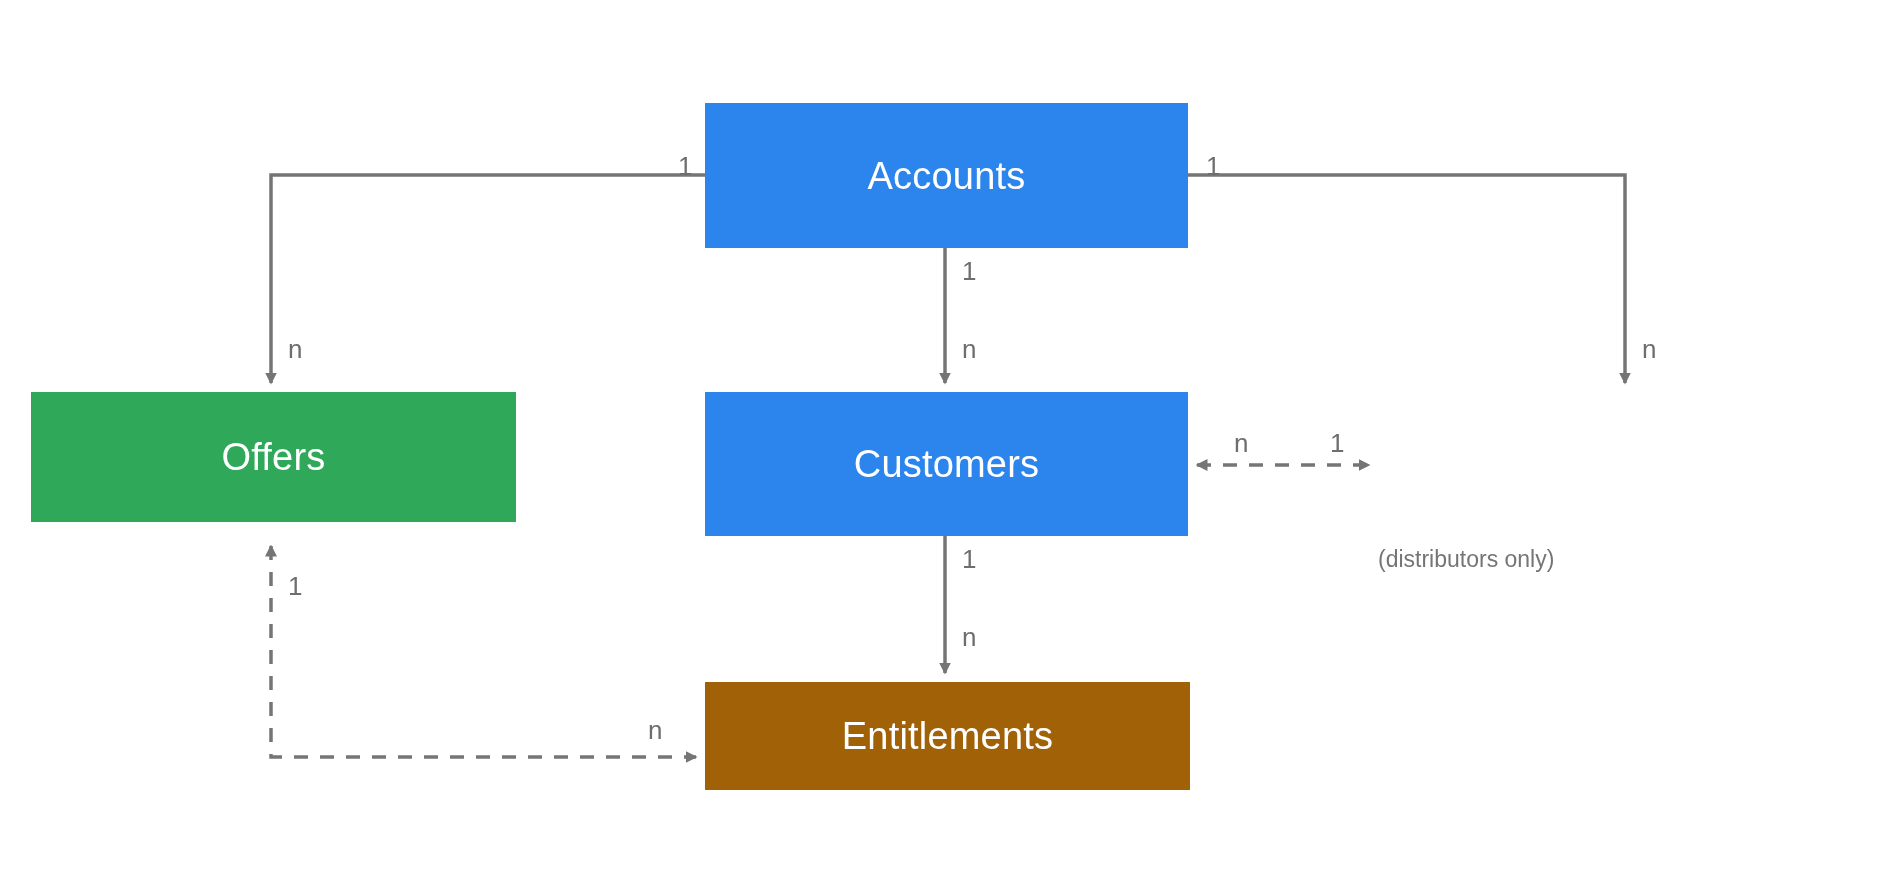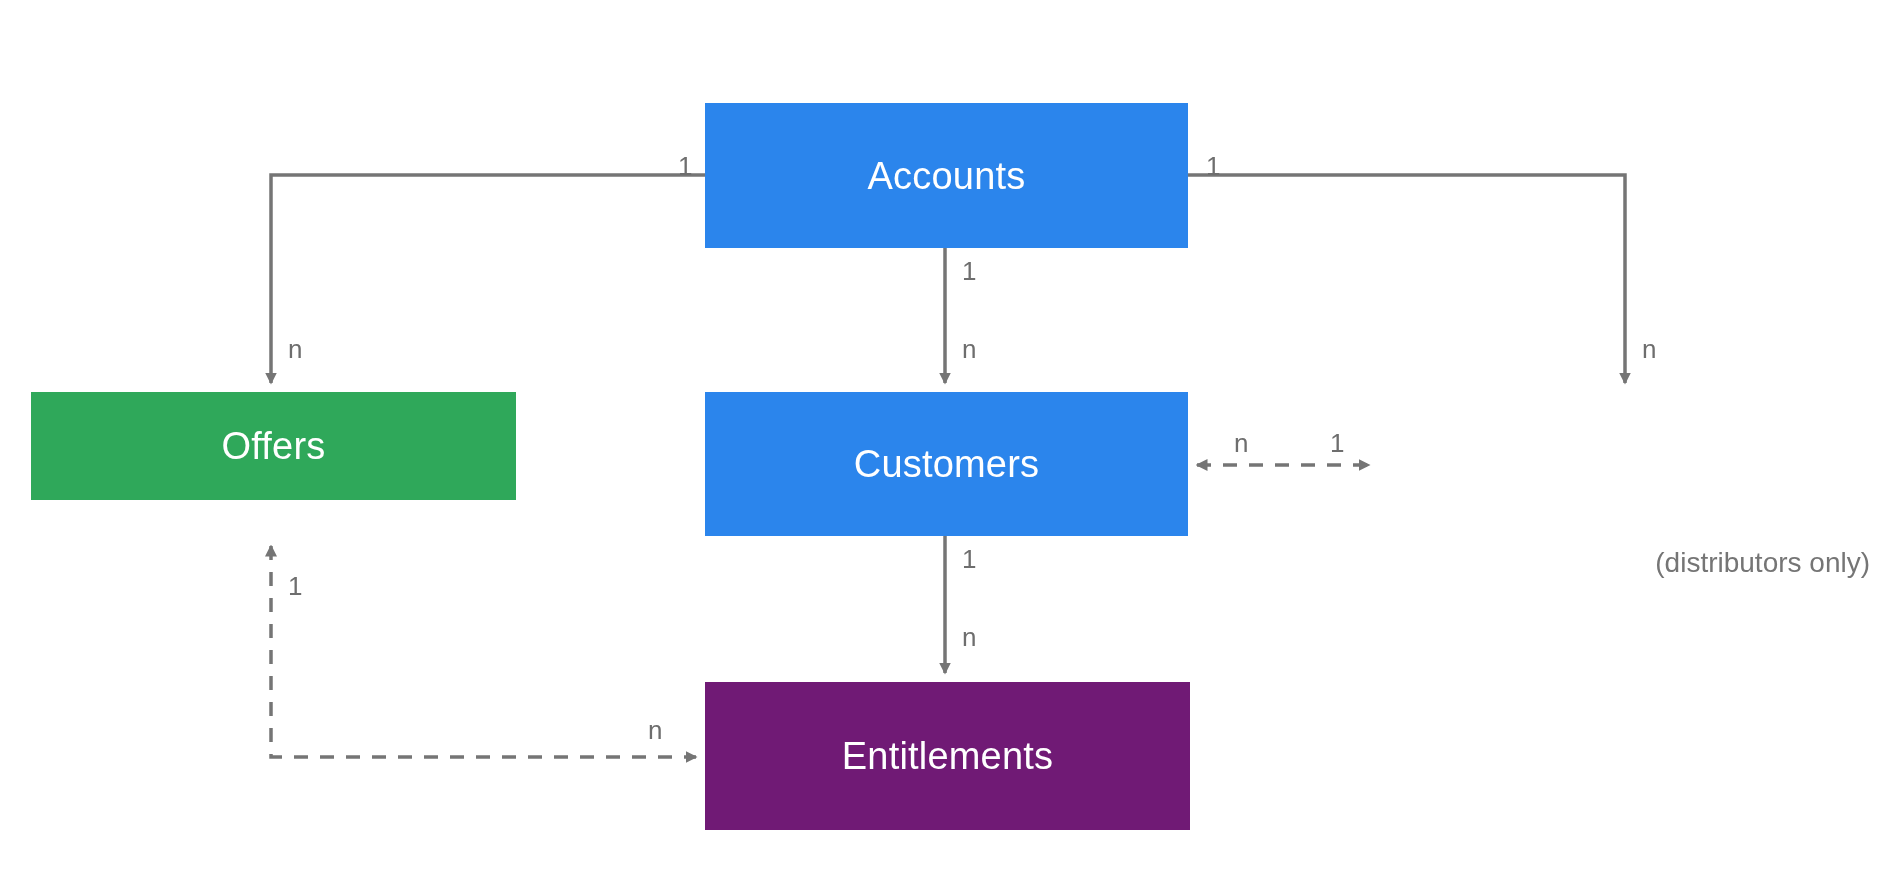--- a/index.html
+++ b/index.html
@@ -33,33 +33,33 @@
     justify-content: center;
     box-sizing: border-box;
     color: #ffffff;
     font-size: 38px;
     font-weight: 400;
     letter-spacing: 0.2px;
     line-height: 1;
     user-select: none;
   }
   .node-accounts   { left: 705px;  top: 103px; width: 483px; height: 145px; background: #2b85ec; }
-  .node-offers     { left: 31px;   top: 392px; width: 485px; height: 108px; background: #2fa85a; text-align: center; }
+  .node-offers     { left: 31px;   top: 392px; width: 485px; height: 130px; background: #2fa85a; text-align: center; }
   .node-customers  { left: 705px;  top: 392px; width: 483px; height: 144px; background: #2b85ec; text-align: right; }
   .node-cplinks    { left: 1378px; top: 392px; width: 492px; height: 145px; background: #ffbb38; }
-  .node-entitlements { left: 705px; top: 682px; width: 485px; height: 148px; background: #701a75; }
+  .node-entitlements { left: 705px; top: 682px; width: 485px; height: 108px; background: #a16207; }
 
   .node-note {
     position: absolute;
     left: 1378px;
     top: 546px;
     width: 492px;
-    text-align: right;
+    text-align: left;
     color: #757575;
-    font-size: 28px;
+    font-size: 23px;
     line-height: 1.2;
     user-select: none;
   }
   .edge-label {
     position: absolute;
     color: #6e6e6e;
     font-size: 26px;
     line-height: 1;
     user-select: none;
     white-space: nowrap;

